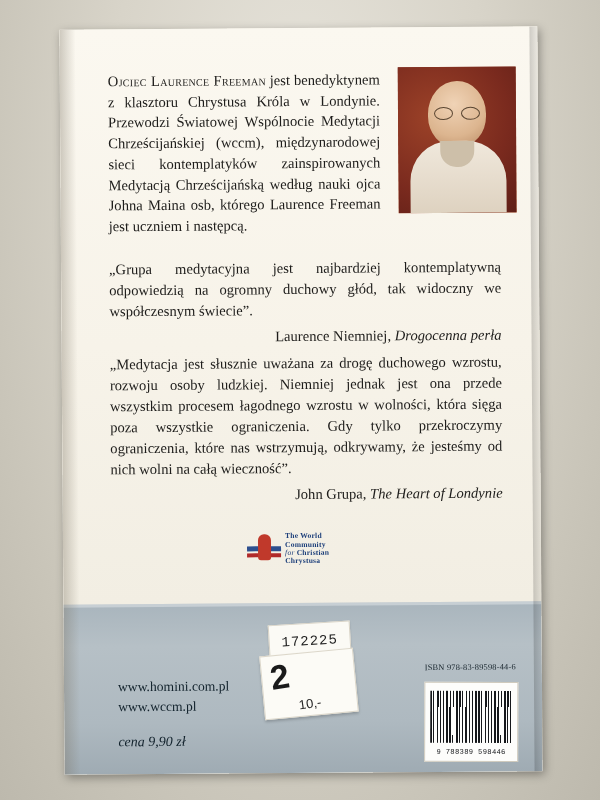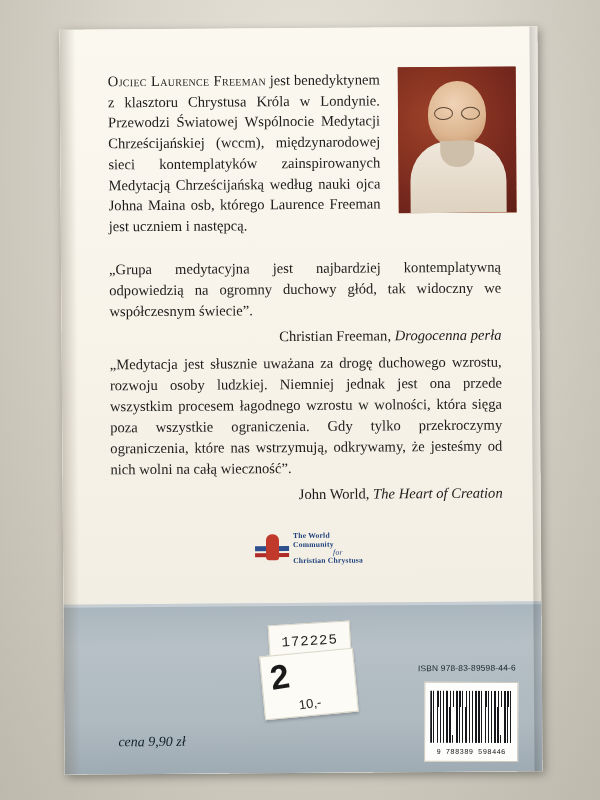--- a/index.html
+++ b/index.html
@@ -136,21 +136,21 @@
   #quote1 { top: 230px; }
   #quote2 { top: 325px; }
   .attrib {
     text-align: right;
     margin-top: 5px;
   }
   .attrib i { font-style: italic; margin-top: 48px; }
   
   .logo {
     position: absolute;
-    left: 192px;
+    left: 184px;
     top: 502px;
     width: 112px;
     height: 38px;
     display: flex;
     align-items: center;
   }
   .logo .mark {
     width: 34px; height: 34px;
     position: relative;
     flex: 0 0 auto;
@@ -183,21 +183,21 @@
     font-weight: bold;
     color: #1d3f7a;
     letter-spacing: .2px;
   }
   .logo .txt .l2 {
     font-size: 7.6px;
     font-weight: bold;
     color: #1d3f7a;
     letter-spacing: .2px;
   }
-  .logo .txt .l2 em { font-style: italic; font-weight: normal; margin-left: 40px; }
+  .logo .txt .l2 em { font-style: italic; font-weight: normal; }
   
   .links {
     position: absolute;
     left: 54px;
     top: 648px;
     font-size: 13.6px;
     line-height: 1.5;
     color: #12222c;
   }
   .price {
@@ -236,21 +236,21 @@
     font-family: "Liberation Mono", monospace;
     font-size: 7.2px;
     color: #15171a;
     letter-spacing: .3px;
     margin-top: 47px;
   }
   .isbn {
     position: absolute;
     right: 26px;
     top: 636px;
-    font-family: Liberation Sans, sans-serif;
+    font-family: Liberation Serif, serif;
     font-size: 8.4px;
     color: #16232b;
     letter-spacing: .2px;
   }
   
   .sticker {
     position: absolute;
     left: 205px;
     top: 595px;
     width: 80px;
@@ -323,45 +323,49 @@
       <div class="collar"></div>
     </div>
 
     <div class="intro">
       <span class="sc">Ojciec Laurence Freeman</span><span> jest benedyktynem z klasztoru Chrystusa Króla w Londynie. Przewodzi Światowej Wspólnocie Medytacji Chrześcijańskiej (wccm), międzynarodowej sieci kontemplatyków zainspirowanych Medytacją Chrześcijańską według nauki ojca Johna Maina osb, którego Laurence Freeman jest uczniem i następcą.</span>
     </div>
 
     <div class="quote-block" id="quote1">
       <div>„Grupa medytacyjna jest najbardziej kontemplatywną odpowiedzią na ogromny duchowy głód, tak widoczny we współczesnym świecie”.</div>
       <div class="attrib">
-        <span>Christian Freeman,</span>
+        <span>Laurence Niemniej,</span>
         <i>Drogocenna perła</i>
       </div>
     </div>
 
     <div class="quote-block" id="quote2">
       <div>„Medytacja jest słusznie uważana za drogę duchowego wzrostu, rozwoju osoby ludzkiej. Niemniej jednak jest ona przede wszystkim procesem łagodnego wzrostu w wolności, która sięga poza wszystkie ograniczenia. Gdy tylko przekroczymy ograniczenia, które nas wstrzymują, odkrywamy, że jesteśmy od nich wolni na całą wieczność”.</div>
       <div class="attrib">
-        <span>John World,</span>
-        <i>The Heart of Creation</i>
+        <span>John Grupa,</span>
+        <i>The Heart of Londynie</i>
       </div>
     </div>
 
     <div class="logo">
       <div class="mark">
         <div class="bar"></div>
         <div class="bar2"></div>
         <div class="fig"></div>
       </div>
       <div class="txt">
         <div class="l1">The World Community</div>
         <div class="l2"><em>for</em> <span>Christian Chrystusa</span></div>
       </div>
     </div>
 
+    <div class="links">
+      <div>www.homini.com.pl</div>
+      <div>www.wccm.pl</div>
+    </div>
 
     <div class="price">cena 9,90 zł</div>
 
     <div class="isbn">ISBN 978-83-89598-44-6</div>
 
     <div class="barcode-wrap">
       <div class="bars"></div>
       <div class="num">9 788389 598446</div>
     </div>
 

